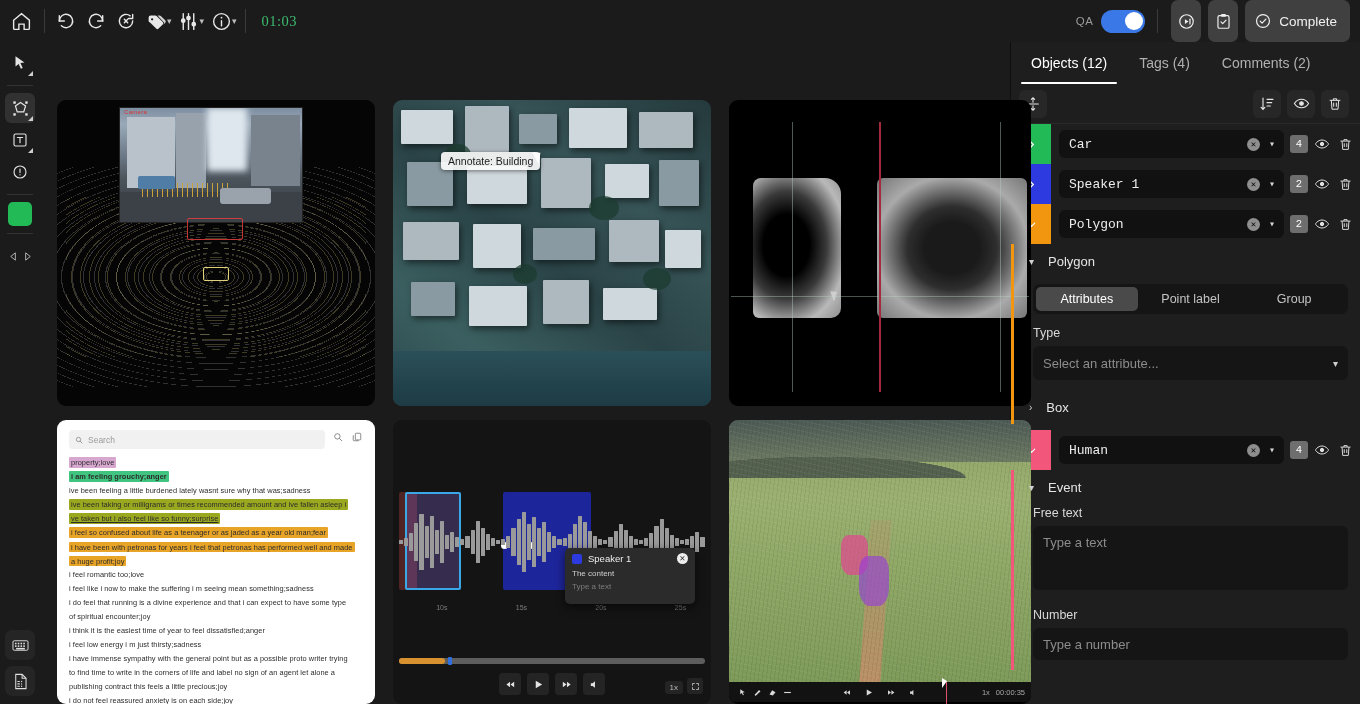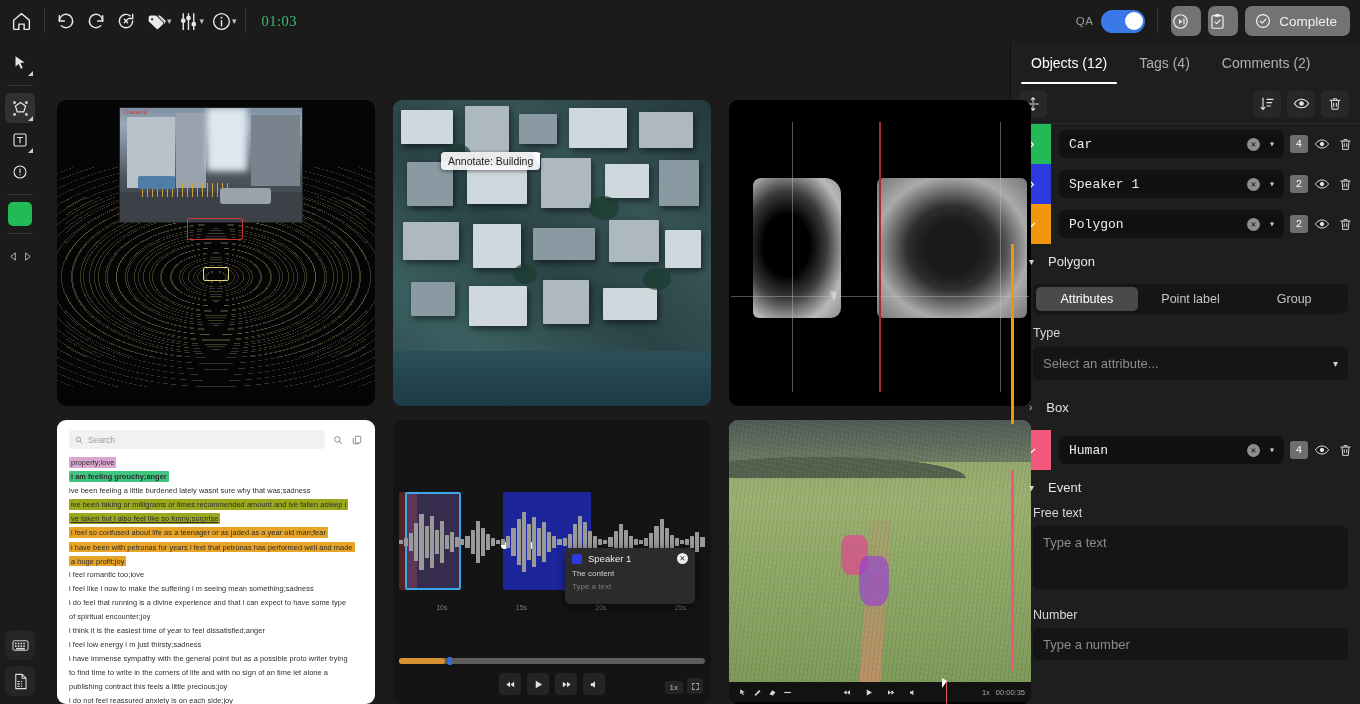--- a/index.html
+++ b/index.html
@@ -34,22 +34,22 @@
   .qa-label { font-size: 11.5px; color: #9a9a9a; margin-right: 8px; letter-spacing: .4px; }
   .toggle {
     width: 44px; height: 23px; border-radius: 12px; background: #3b78e7;
     position: relative; cursor: pointer; flex: none;
   }
   .toggle .knob {
     position: absolute; top: 2.5px; right: 2.5px; width: 18px; height: 18px;
     background: #fff; border-radius: 50%;
   }
   .btn-dark {
-    height: 30px; border-radius: 7px; background: #737373;
-    display: flex; align-items: center; justify-content: space-between;
+    height: 42px; border-radius: 7px; background: #404040;
+    display: flex; align-items: center; justify-content: center;
     padding: 0 9px; cursor: pointer; margin-left: 7px; color: #f0f0f0;
   }
   .btn-complete { padding: 0 13px 0 9px; gap: 7px; font-size: 13.5px; }
 
   
   .body { flex: 1; display: flex; min-height: 0; }
 
   
   .rail {
     width: 40px; background: #1b1b1b; flex: none;
@@ -165,21 +165,21 @@
   }
   .ct .redline { position: absolute; left: 150px; top: 22px; width: 1.5px; height: 270px; background: #a22a3a; }
   .ct .vlineA { position: absolute; left: 63px; top: 22px; width: 1px; height: 270px; background: rgba(180,200,190,.45); }
   .ct .vlineB { position: absolute; left: 271px; top: 22px; width: 1px; height: 270px; background: rgba(180,200,190,.45); }
   .ct .hline { position: absolute; left: 2px; top: 196px; width: 298px; height: 1px; background: rgba(180,210,190,.4); }
   .ct .cur { position:absolute; left:103px; top:190px; width:0;height:0;
     border-left:6px solid #cfcfcf;border-top:3px solid transparent;border-bottom:8px solid transparent; transform: rotate(-20deg); }
 
   
   .doc { background: #fff; border-radius: 9px; padding: 10px 12px; overflow: hidden; }
-  .doc .searchrow { display:flex; align-items:center; gap:6px; margin-bottom: 9px; }
+  .doc .searchrow { display:flex; gap:6px; margin-bottom: 9px; }
   .doc .sbox {
     flex:1; height: 19px; border-radius: 4px; background:#f1f1f1;
     display:flex; align-items:center; gap:5px; padding: 0 6px;
     font-size: 8.5px; color:#9b9b9b;
   }
   .doc .sicn { width:13px; height:13px; display:flex;align-items:center;justify-content:center;color:#777; }
   .doc .line { font-size: 7.4px; line-height: 1.42; color:#2c2c2c; margin-bottom: 3.5px; letter-spacing:.05px; }
   .doc .hl { padding: 0.6px 2px; border-radius: 1px; }
 
   
@@ -606,21 +606,21 @@
             <div class="line"><span class="hl" style="background: rgb(232, 164, 39);">i feel so confused about life as a teenager or as jaded as a year old man;fear</span></div>
             <div class="line"><span class="hl" style="background: rgb(232, 164, 39);">i have been with petronas for years i feel that petronas has performed well and made</span></div>
             <div class="line"><span class="hl" style="background: rgb(232, 164, 39);">a huge profit;joy</span></div>
             <div class="line"><span>i feel romantic too;love</span></div>
             <div class="line"><span>i feel like i now to make the suffering i m seeing mean something;sadness</span></div>
             <div class="line"><span>i do feel that running is a divine experience and that i can expect to have some type</span></div>
             <div class="line"><span>of spiritual encounter;joy</span></div>
             <div class="line"><span>i think it is the easiest time of year to feel dissatisfied;anger</span></div>
             <div class="line"><span>i feel low energy i m just thirsty;sadness</span></div>
             <div class="line"><span>i have immense sympathy with the general point but as a possible proto writer trying</span></div>
-            <div class="line"><span>to find time to write in the corners of life and with no sign of an time let alone a</span></div>
+            <div class="line"><span>to find time to write in the corners of life and label no sign of an agent let alone a</span></div>
             <div class="line"><span>publishing contract this feels a little precious;joy</span></div>
             <div class="line"><span>i do not feel reassured anxiety is on each side;joy</span></div>
           </div>
       </div>
 
       <div class="pane audio">
         <div class="wavewrap">
           <div class="reg red" style="left:6px;width:18px"></div>
           <div class="reg sel" style="left:12px;width:56px"></div>
           <div class="reg blue" style="left:110px;width:88px"></div>

